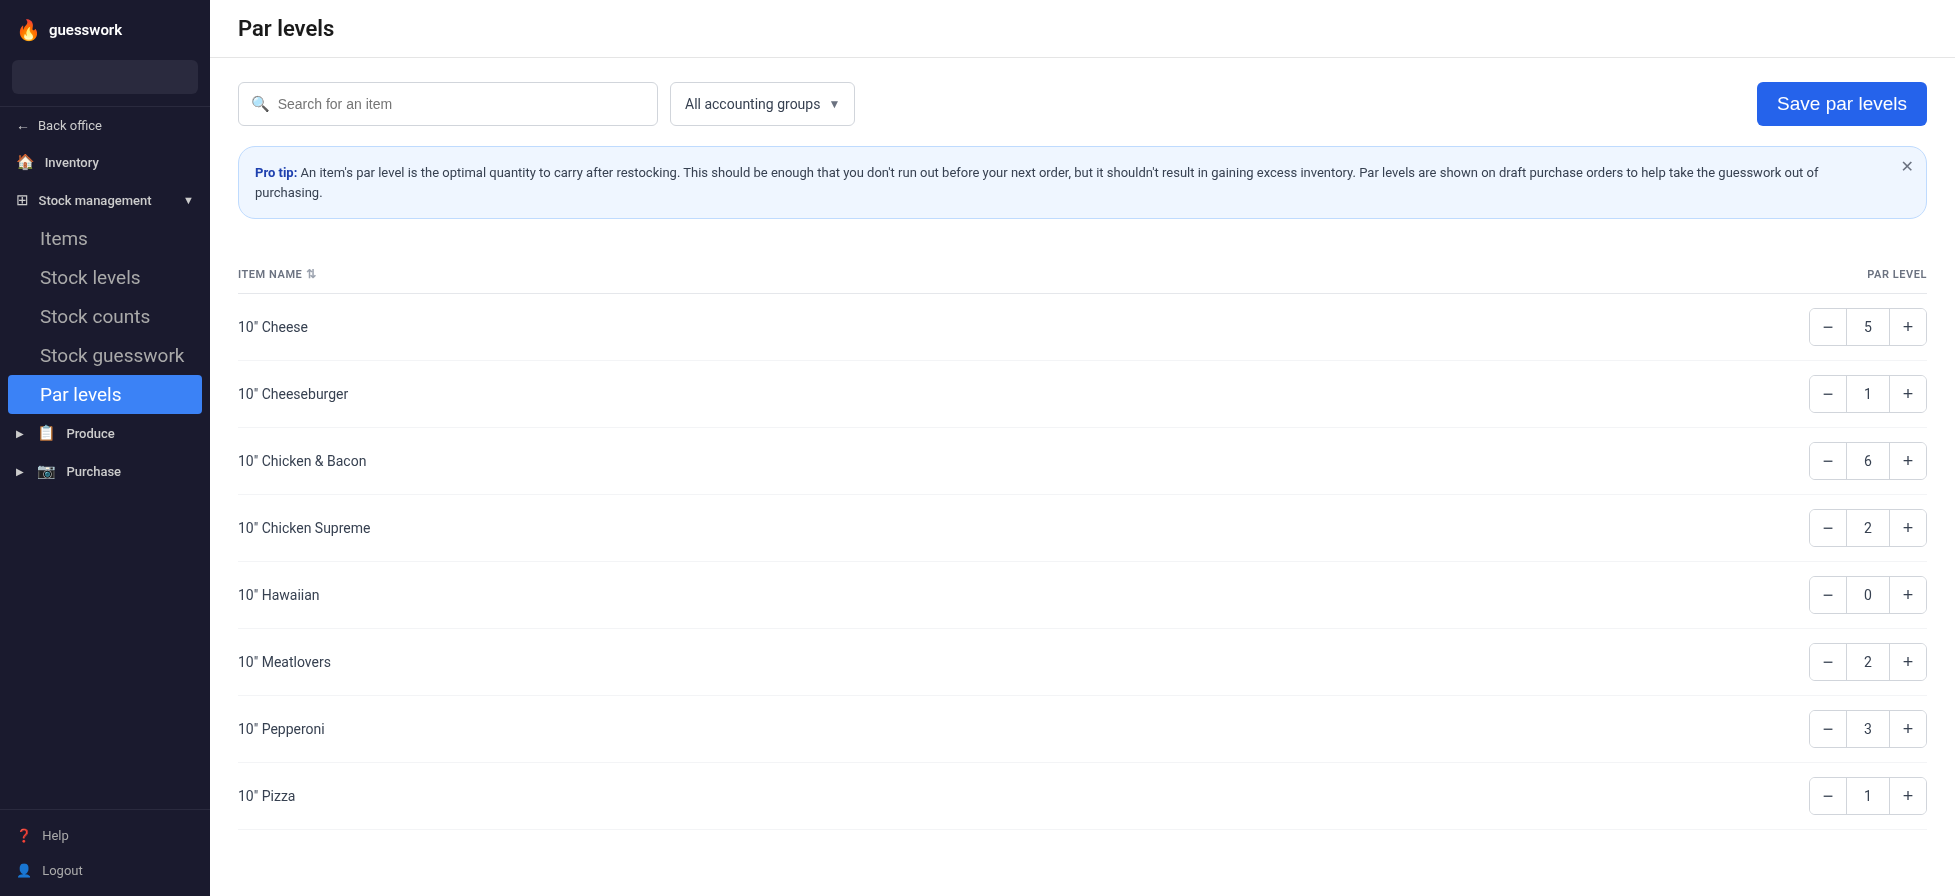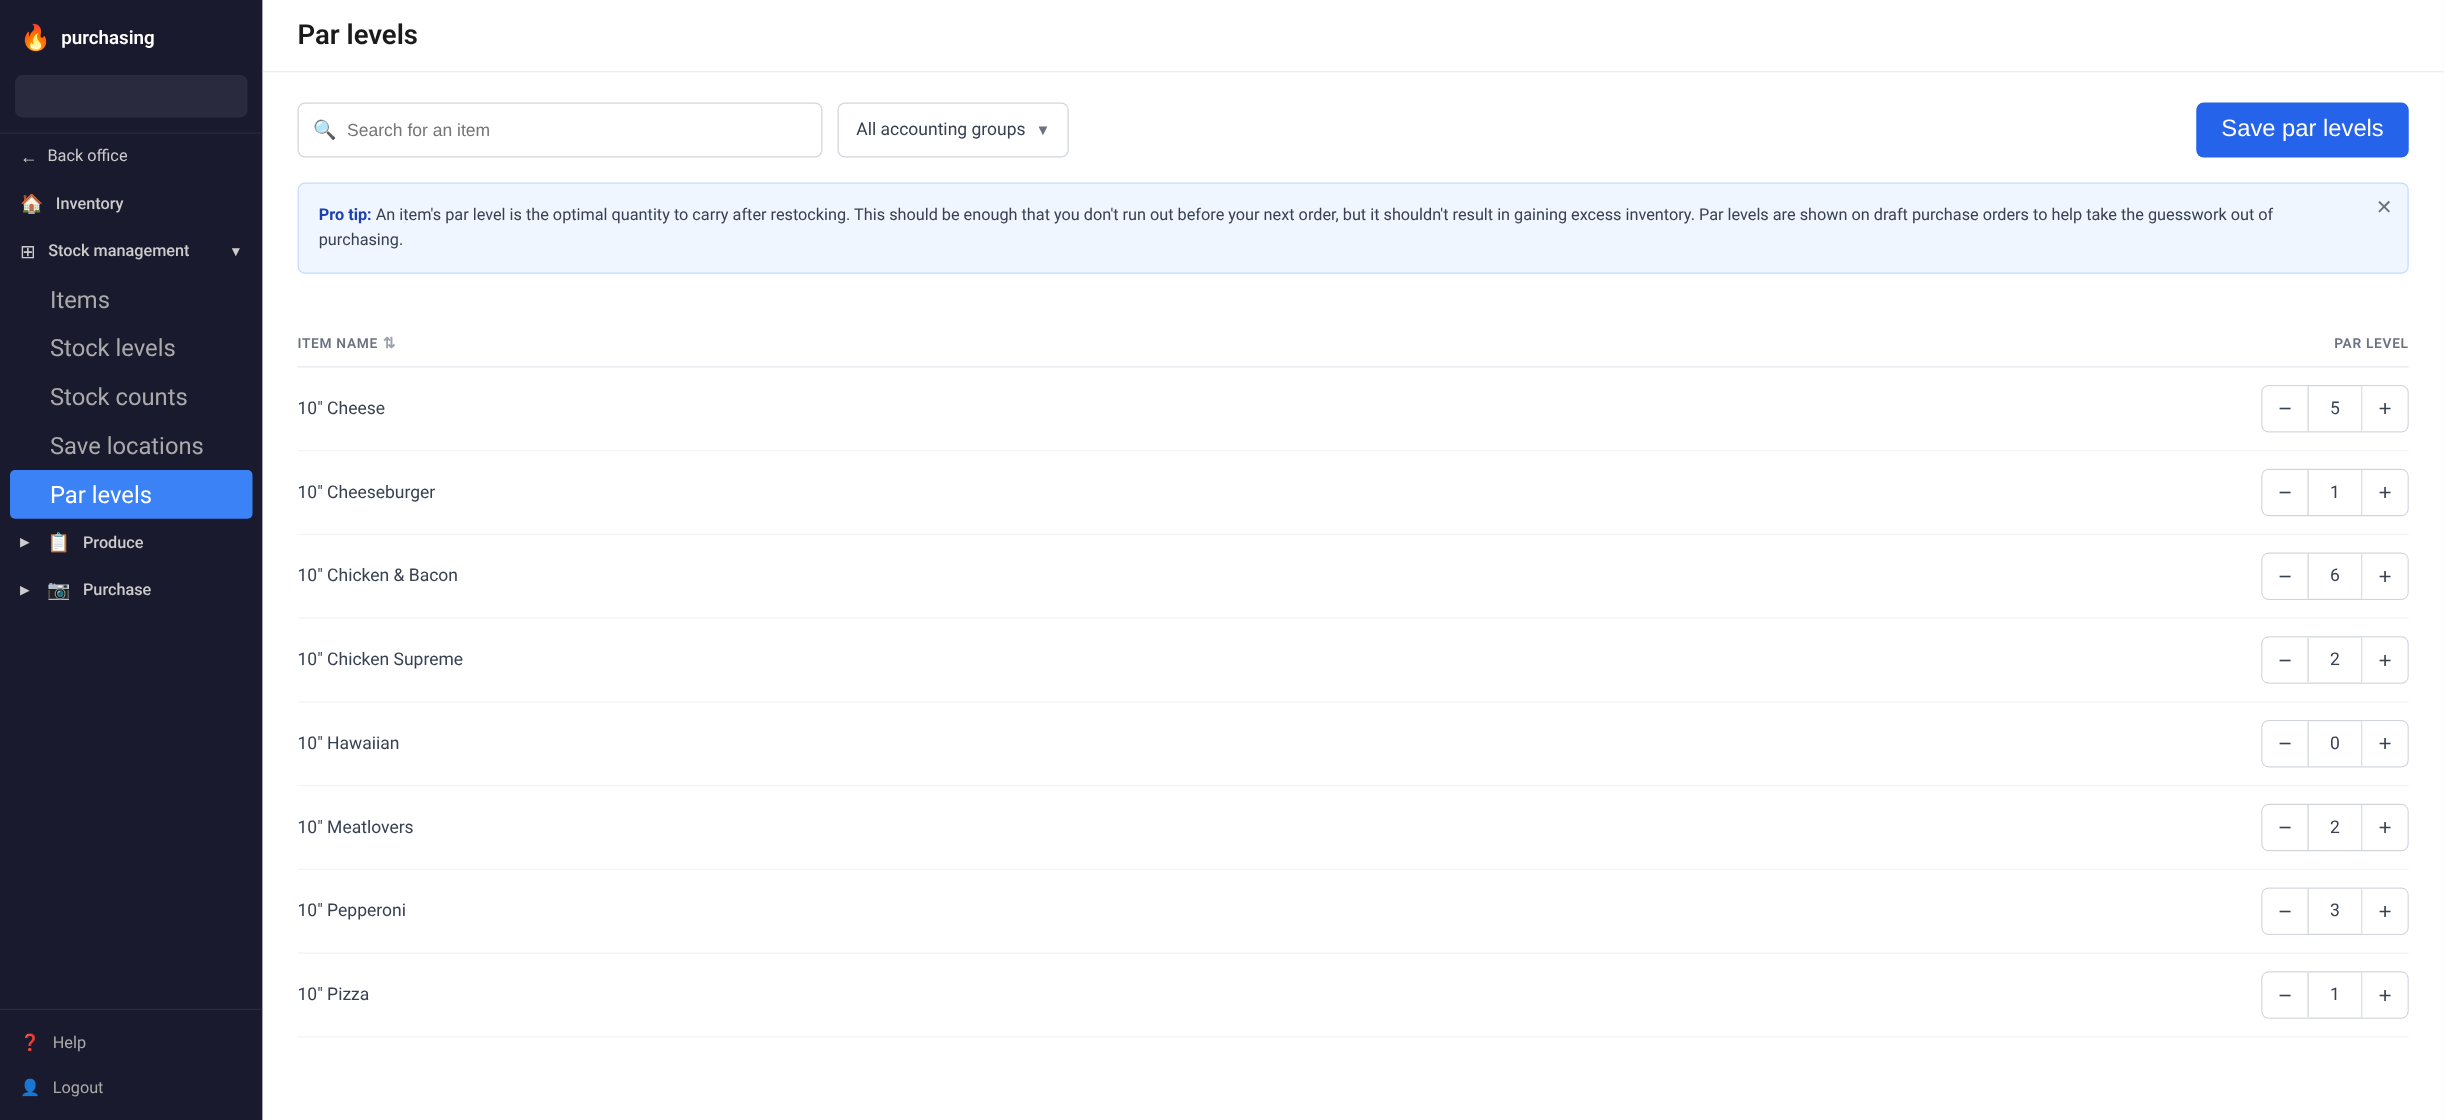--- a/index.html
+++ b/index.html
@@ -170,21 +170,21 @@
       height: 44px;
       font-size: 19px;
       font-weight: 500;
       cursor: pointer;
     }
 
     
     .pro-tip {
       background: #eff6ff;
       border: 1px solid #bfdbfe;
-      border-radius: 6px;
+      border-radius: 17px;
       padding: 16px 40px 16px 16px;
       margin-bottom: 24px;
       font-size: 13px;
       color: #374151;
       line-height: 1.5;
       position: relative;
     }
     .pro-tip strong { color: #1e40af; }
     .pro-tip-close {
       position: absolute;
@@ -256,21 +256,21 @@
       padding: 0 4px;
       line-height: 36px;
     }
   </style>
 </head>
 <body>
 
 <aside class="sidebar">
   <div class="sidebar-logo">
     <span class="logo-icon">🔥</span>
-    <span>purchasing</span>
+    <span>guesswork</span>
   </div>
 
   <div class="sidebar-search"></div>
 
   <div class="sidebar-back">
     <span class="back-arrow">←</span>
     <span>Back office</span>
   </div>
 
   <nav class="sidebar-nav">
@@ -282,21 +282,21 @@
 
     <div class="nav-section">
       <span class="nav-section-icon">⊞</span>
       <span class="nav-section-label">Stock management</span>
       <span class="nav-section-chevron">▼</span>
     </div>
     <div class="nav-sub">
       <a class="nav-sub-item">Items</a>
       <a class="nav-sub-item">Stock levels</a>
       <a class="nav-sub-item">Stock counts</a>
-      <a class="nav-sub-item">Save locations</a>
+      <a class="nav-sub-item">Stock guesswork</a>
       <a class="nav-sub-item active">Par levels</a>
     </div>
 
     <div class="nav-section">
       <span class="nav-section-chevron" style="margin-left:0;margin-right:4px;font-size:10px">▶</span>
       <span class="nav-section-icon">📋</span>
       <span class="nav-section-label">Produce</span>
     </div>
 
     <div class="nav-section">

